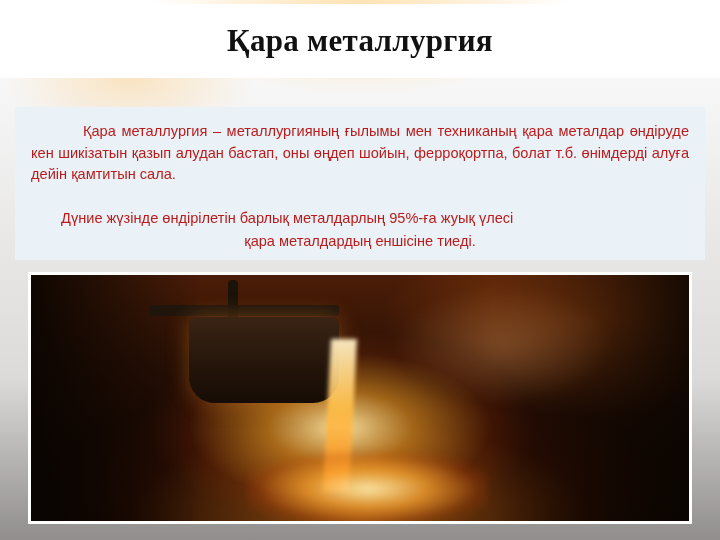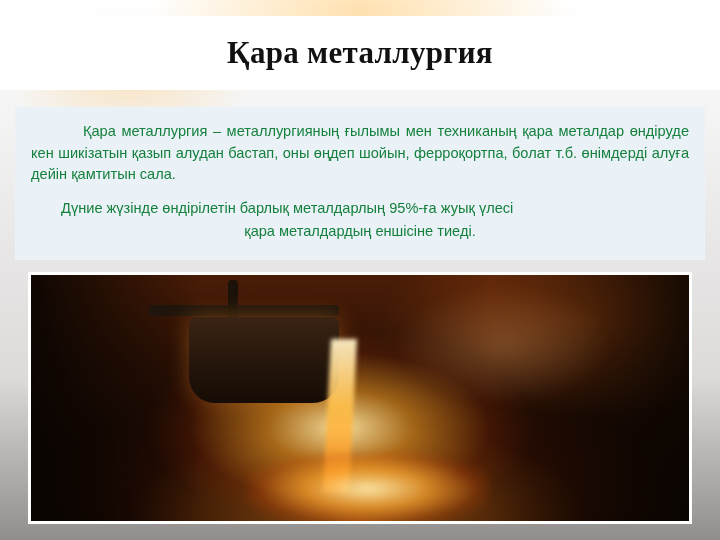--- a/index.html
+++ b/index.html
@@ -41,21 +41,21 @@
     background:
       radial-gradient(ellipse 300px 120px at 50% 2%, rgba(255,200,110,0.55), rgba(255,150,50,0) 70%),
       radial-gradient(ellipse 180px 90px at 18% 14%, rgba(255,190,90,0.35), rgba(255,150,50,0) 70%),
       linear-gradient(180deg, rgba(140,60,16,0.0) 0%, rgba(20,8,2,0.15) 70%, rgba(10,4,1,0.45) 100%);
   }
 
   
   .title-band {
     position: absolute;
     left: 0;
-    top: 16px;
+    top: 4px;
     width: 720px;
     height: 74px;
     background: #ffffff;
     display: flex;
     align-items: center;
     justify-content: center;
   }
   .title-text {
     font-family: "Liberation Serif", serif;
     font-weight: bold;
@@ -73,31 +73,31 @@
     top: 107px;
     width: 690px;
     height: 153px;
     background: #eaf2f7;
     padding: 14px 16px 10px 16px;
     box-sizing: border-box;
   }
   .para {
     font-family: "Liberation Sans", sans-serif;
     font-size: 14.6px;
-    color: #15803d;
+    color: #b91c1c;
     line-height: 1.48;
     text-align: justify;
     margin: 0 0 2px 0;
   }
   .para.first {
     text-indent: 52px;
   }
   .para.second {
     text-indent: 30px;
-    margin-top: 12px;
+    margin-top: 22px;
     text-align: left;
   }
   .para.third {
     text-indent: 0;
     text-align: center;
   }
 
   
   .photo-frame {
     position: absolute;

